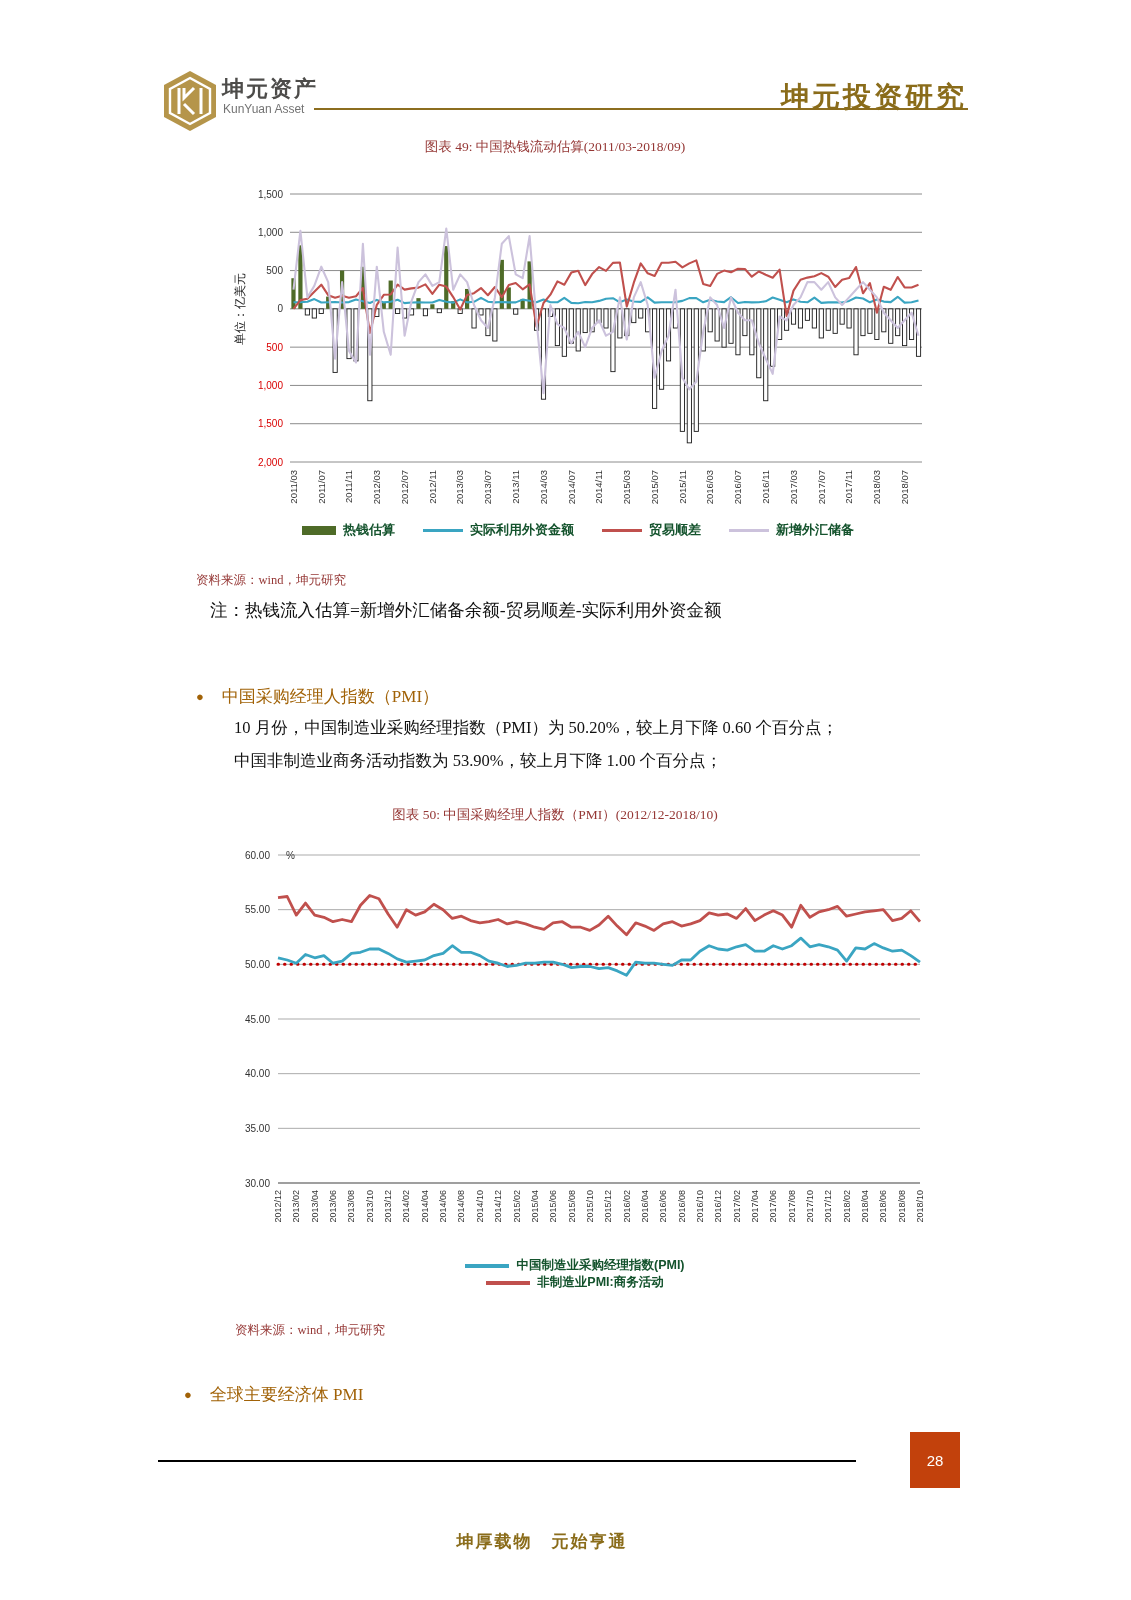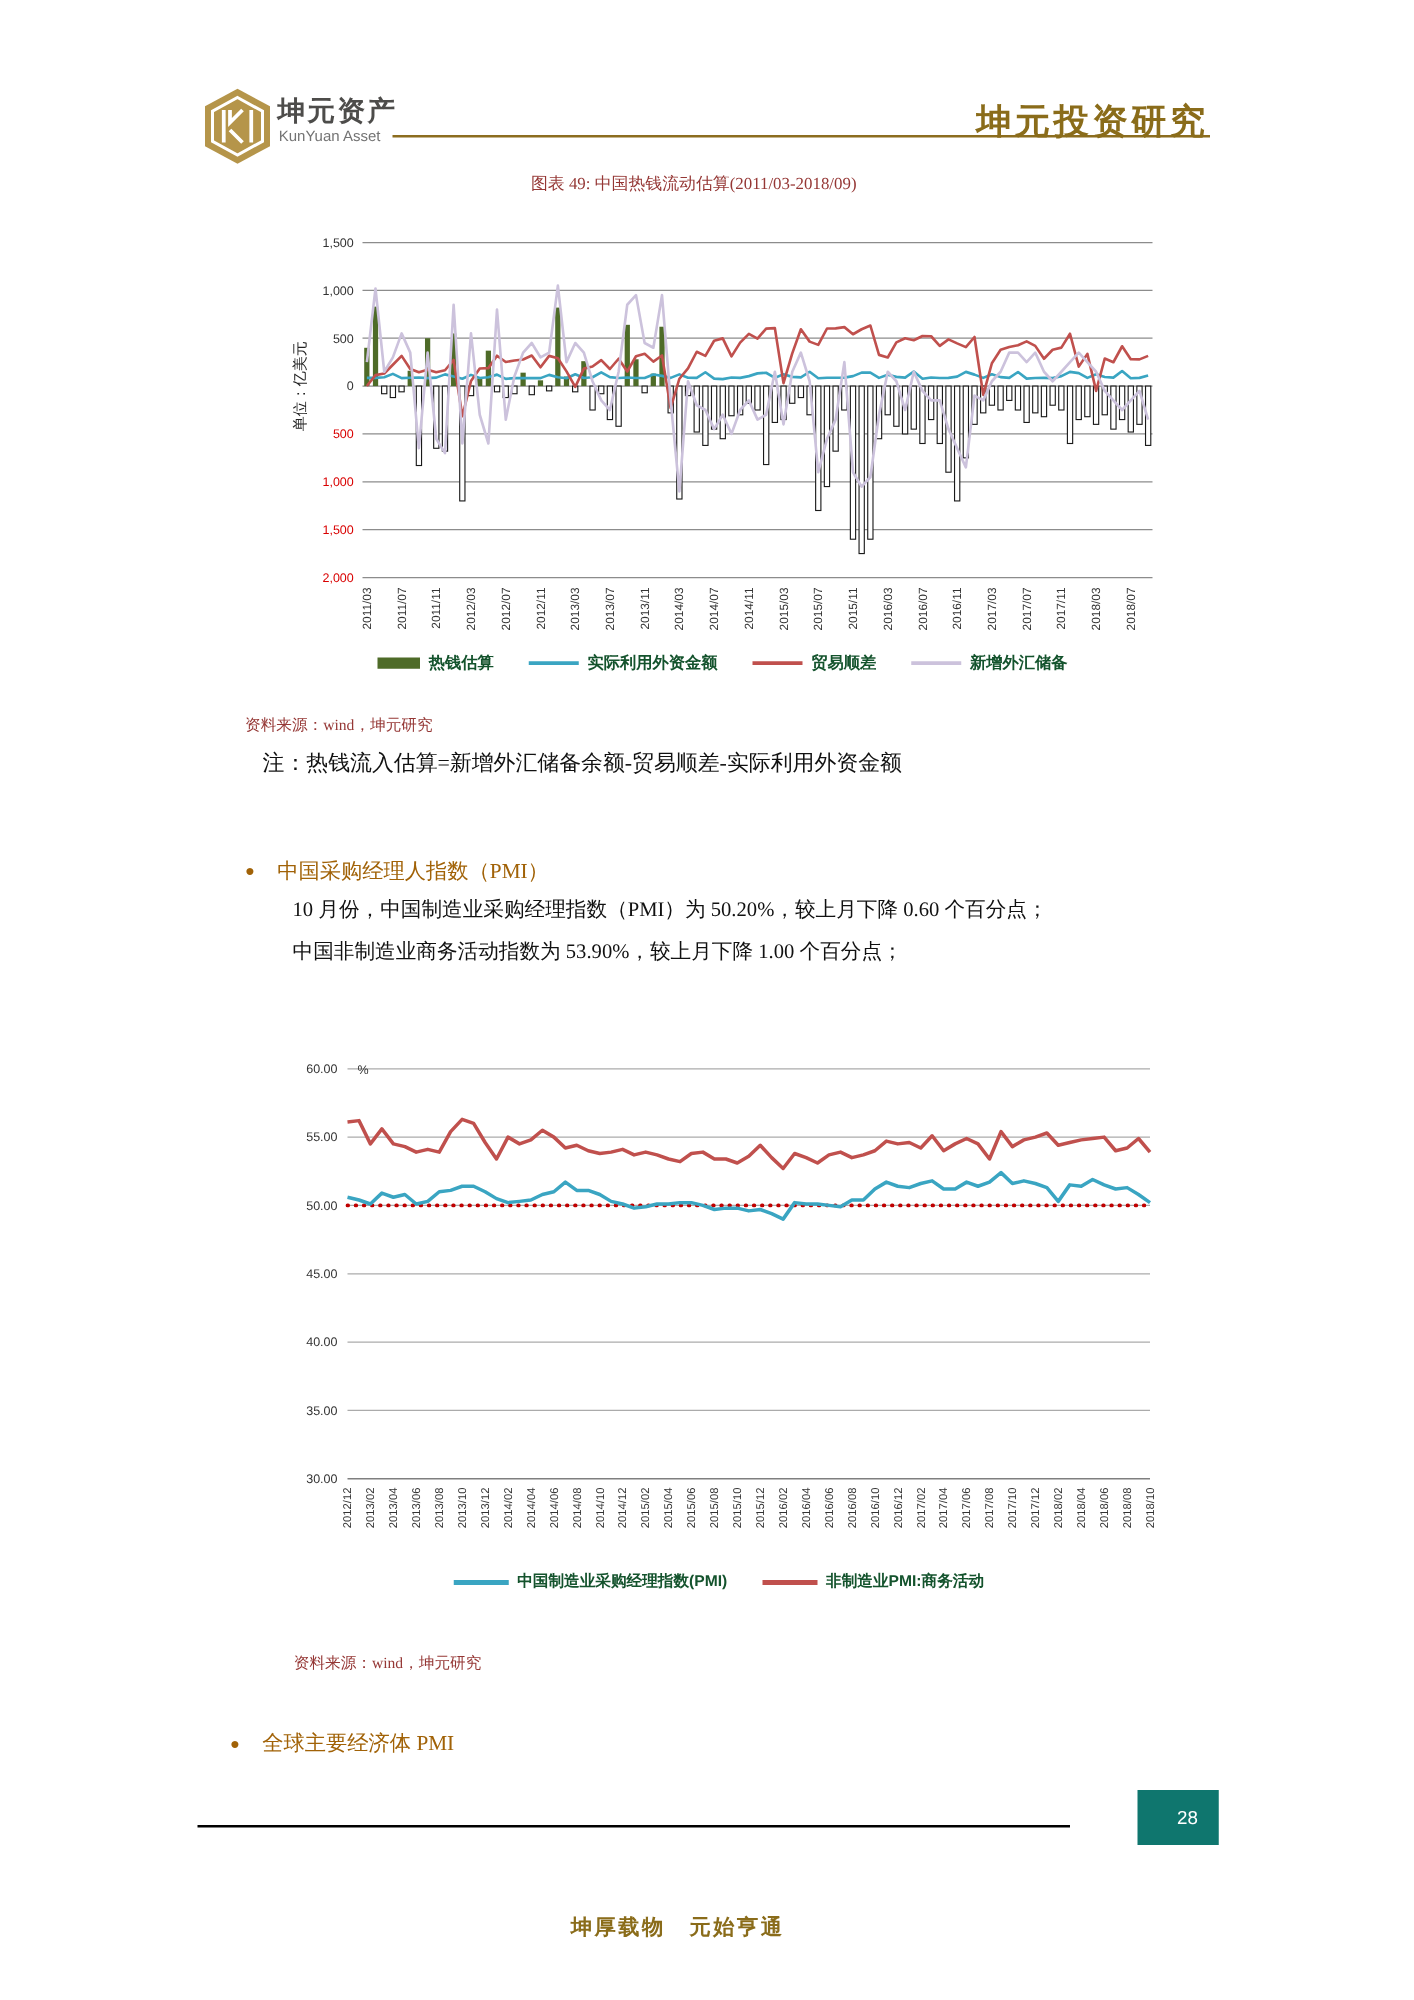--- a/index.html
+++ b/index.html
@@ -24,27 +24,27 @@
   .body-line{font-size:16.5px;color:#111;}
   
   .legend{display:flex;justify-content:center;align-items:center;font-weight:bold;
           font-family:"Liberation Sans",sans-serif;color:#14532d;}
   .legend .item{display:flex;align-items:center;margin:0 14px;white-space:nowrap;}
   .legend .sw{display:inline-block;margin-right:7px;}
   .sw-bar{width:34px;height:9px;}
   .sw-line{width:40px;height:3px;}
   .sw-line2{width:44px;height:4px;}
   #legend1{left:228px;top:521px;width:700px;font-size:13px;}
-  #legend2{left:222px;top:1257px;width:706px;font-size:12.5px;}
+  #legend2{left:222px;top:1257px;width:706px;font-size:12.5px;flex-direction:column;}
   
   .footer-rule{left:158px;top:1460px;width:698px;height:2px;background:#000;}
   .motto{left:0;top:1530px;width:1084px;text-align:center;font-size:17px;font-weight:bold;color:#8a6c1a;letter-spacing:2px;}
-  .page-box{left:910px;top:1432px;width:50px;height:44px;background:#0f766e;color:#fff;
+  .page-box{left:910px;top:1432px;width:50px;height:56px;background:#c2410c;color:#fff;
             display:flex;align-items:center;justify-content:center;font-size:15px;
-            font-family:"Liberation Sans",sans-serif;padding-left:15px;}
+            font-family:"Liberation Sans",sans-serif;}
   svg text{font-family:"Liberation Sans","DejaVu Sans",sans-serif;}
 </style>
 </head>
 <body>
 
 <div class="page">
 
   <svg class="abs" style="left:162px;top:70px" width="56" height="62" viewBox="0 0 56 62">
     <polygon points="28,1 54,15 54,47 28,61 2,47 2,15" fill="#b5954a"></polygon>
     <polygon points="28,8 48,19 48,43 28,54 8,43 8,19" fill="#b5954a" stroke="#ffffff" stroke-width="2.4"></polygon>
@@ -212,20 +212,21 @@
   </div>
   <div class="abs source" style="left:196px;top:572px">资料来源：wind，坤元研究</div>
   <div class="abs note">注：热钱流入估算=新增外汇储备余额-贸易顺差-实际利用外资金额</div>
 
   <div class="abs bullet-row" style="left:196px;top:685px">
     <span class="bullet-dot">●</span><span>中国采购经理人指数（PMI）</span>
   </div>
   <div class="abs body-line" style="left:234px;top:717px">10 月份，中国制造业采购经理指数（PMI）为 50.20%，较上月下降 0.60 个百分点；</div>
   <div class="abs body-line" style="left:234px;top:750px">中国非制造业商务活动指数为 53.90%，较上月下降 1.00 个百分点；</div>
 
+  <div class="abs fig-title2">图表 50: 中国采购经理人指数（PMI）(2012/12-2018/10)</div>
   <svg id="chart2" class="abs" style="left:222px;top:845px" width="706" height="400">
       <line x1="56" y1="10" x2="698" y2="10" stroke="#ababab" stroke-width="1"></line>
       <text x="48" y="13.5" text-anchor="end" font-size="10" fill="#333">60.00</text>
       <line x1="56" y1="64.66666666666666" x2="698" y2="64.66666666666666" stroke="#ababab" stroke-width="1"></line>
       <text x="48" y="68.16666666666666" text-anchor="end" font-size="10" fill="#333">55.00</text>
       <line x1="56" y1="119.33333333333333" x2="698" y2="119.33333333333333" stroke="#ababab" stroke-width="1"></line>
       <text x="48" y="122.83333333333333" text-anchor="end" font-size="10" fill="#333">50.00</text>
       <line x1="56" y1="174" x2="698" y2="174" stroke="#ababab" stroke-width="1"></line>
       <text x="48" y="177.5" text-anchor="end" font-size="10" fill="#333">45.00</text>
       <line x1="56" y1="228.66666666666666" x2="698" y2="228.66666666666666" stroke="#ababab" stroke-width="1"></line>

